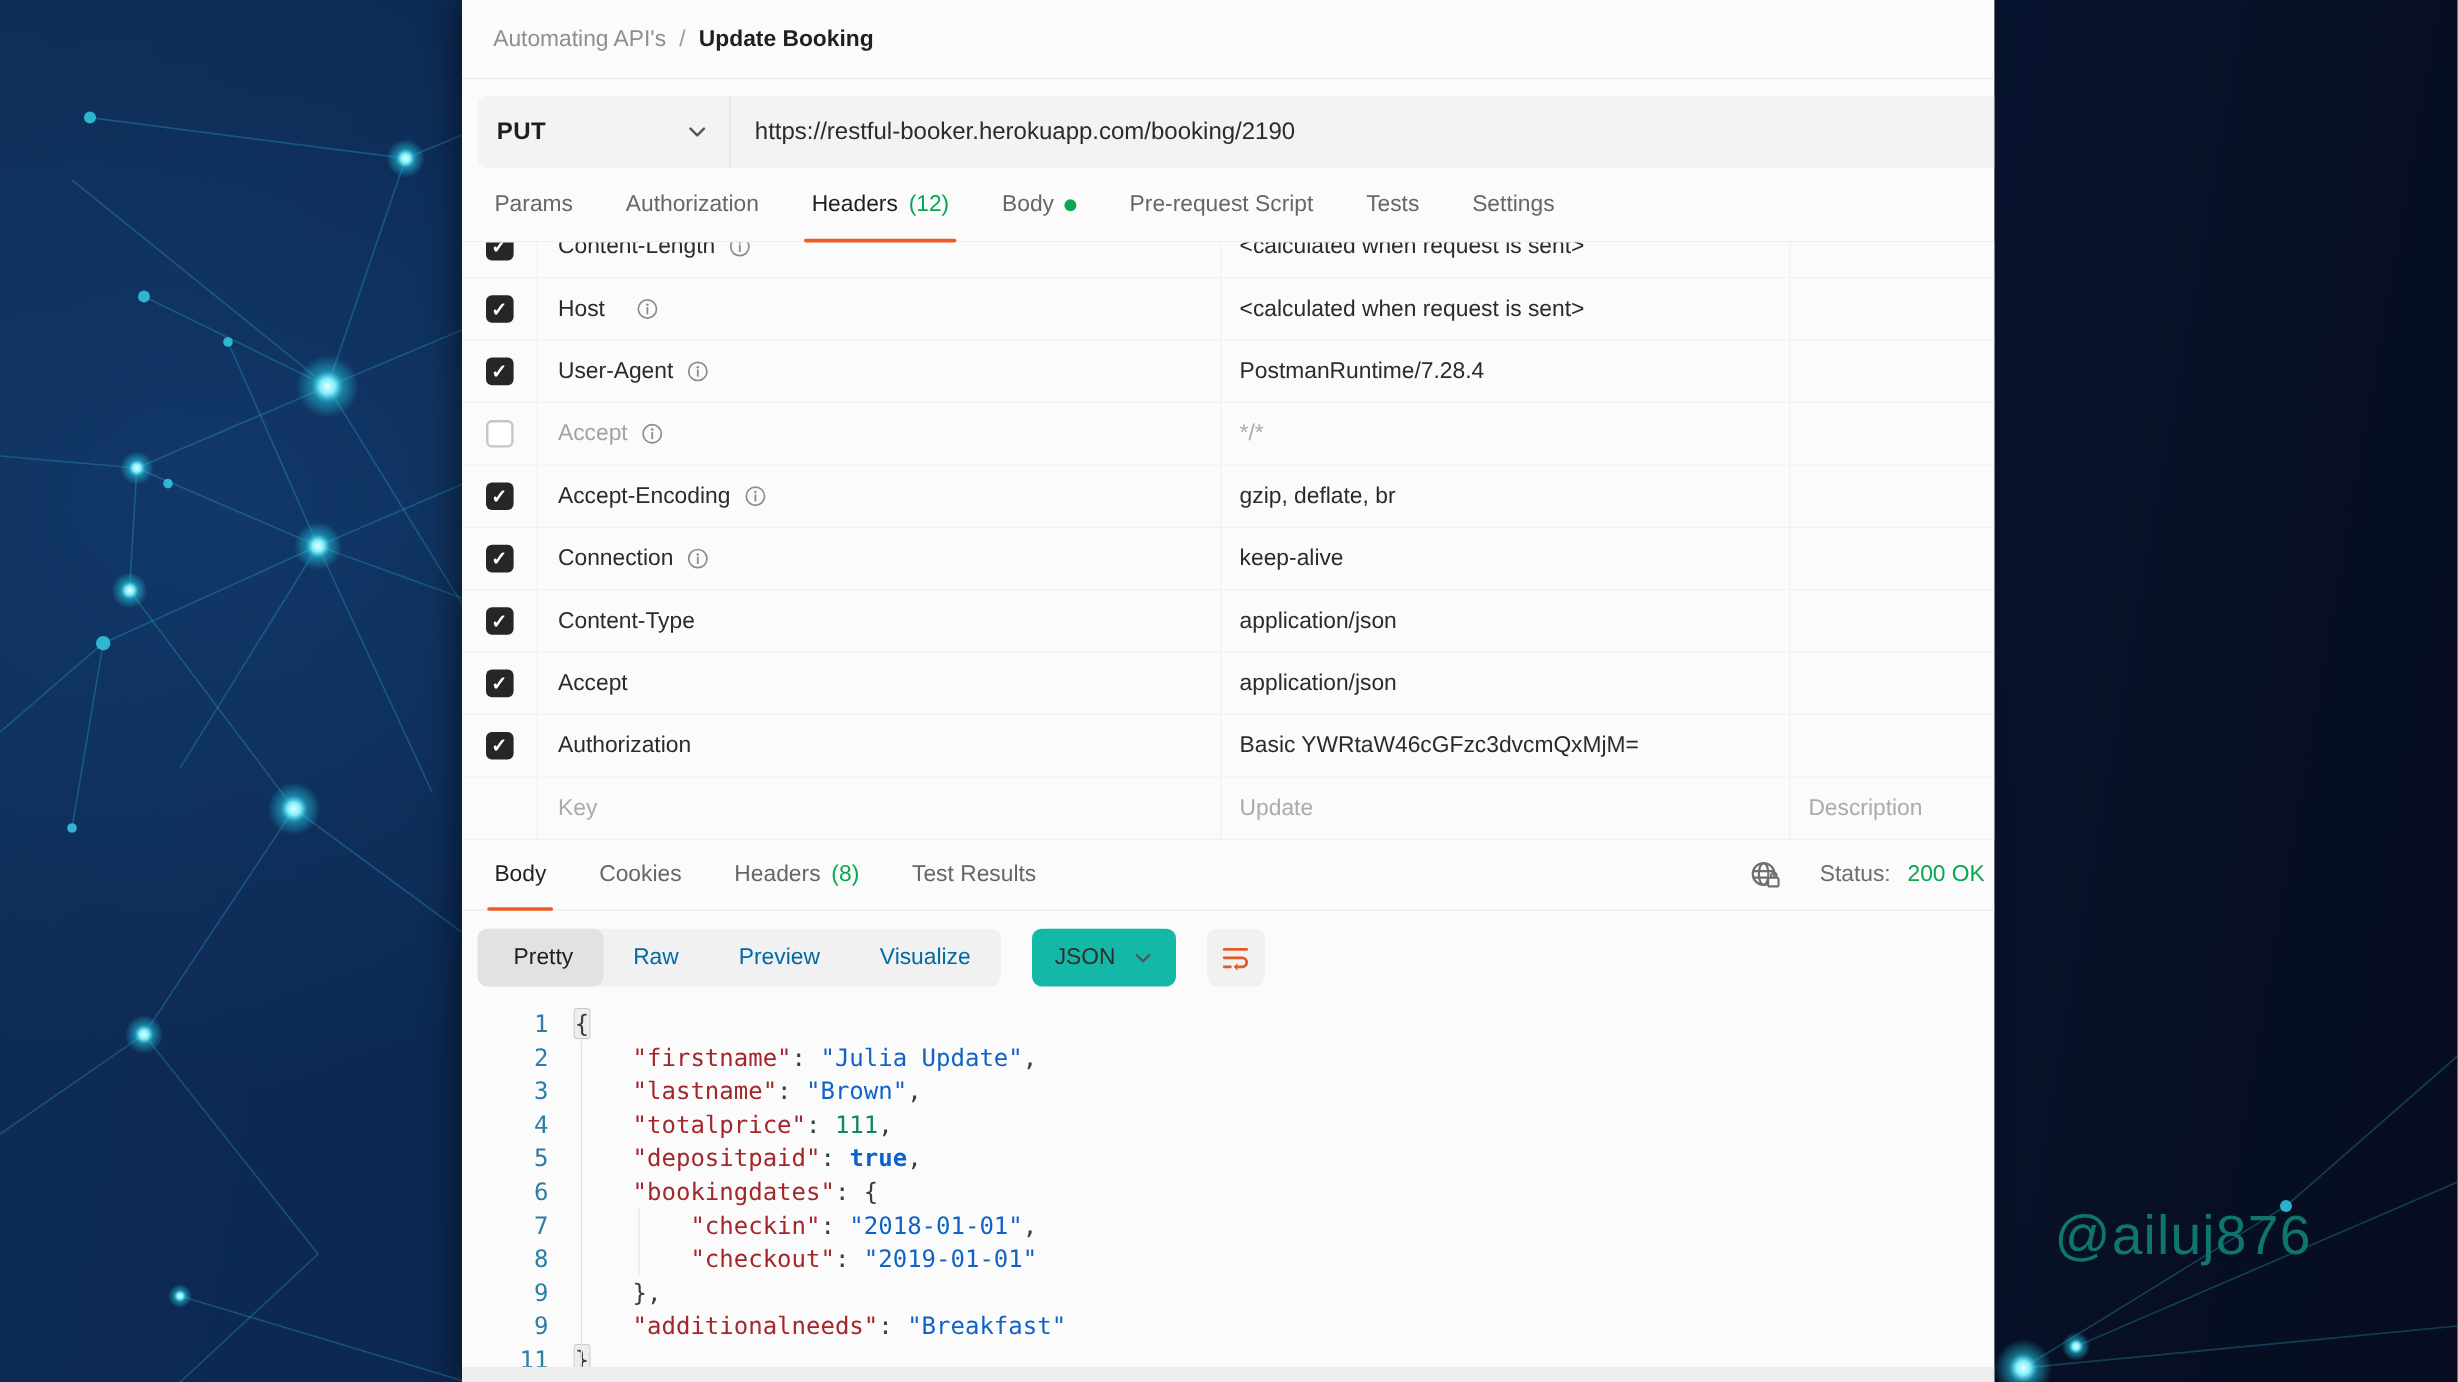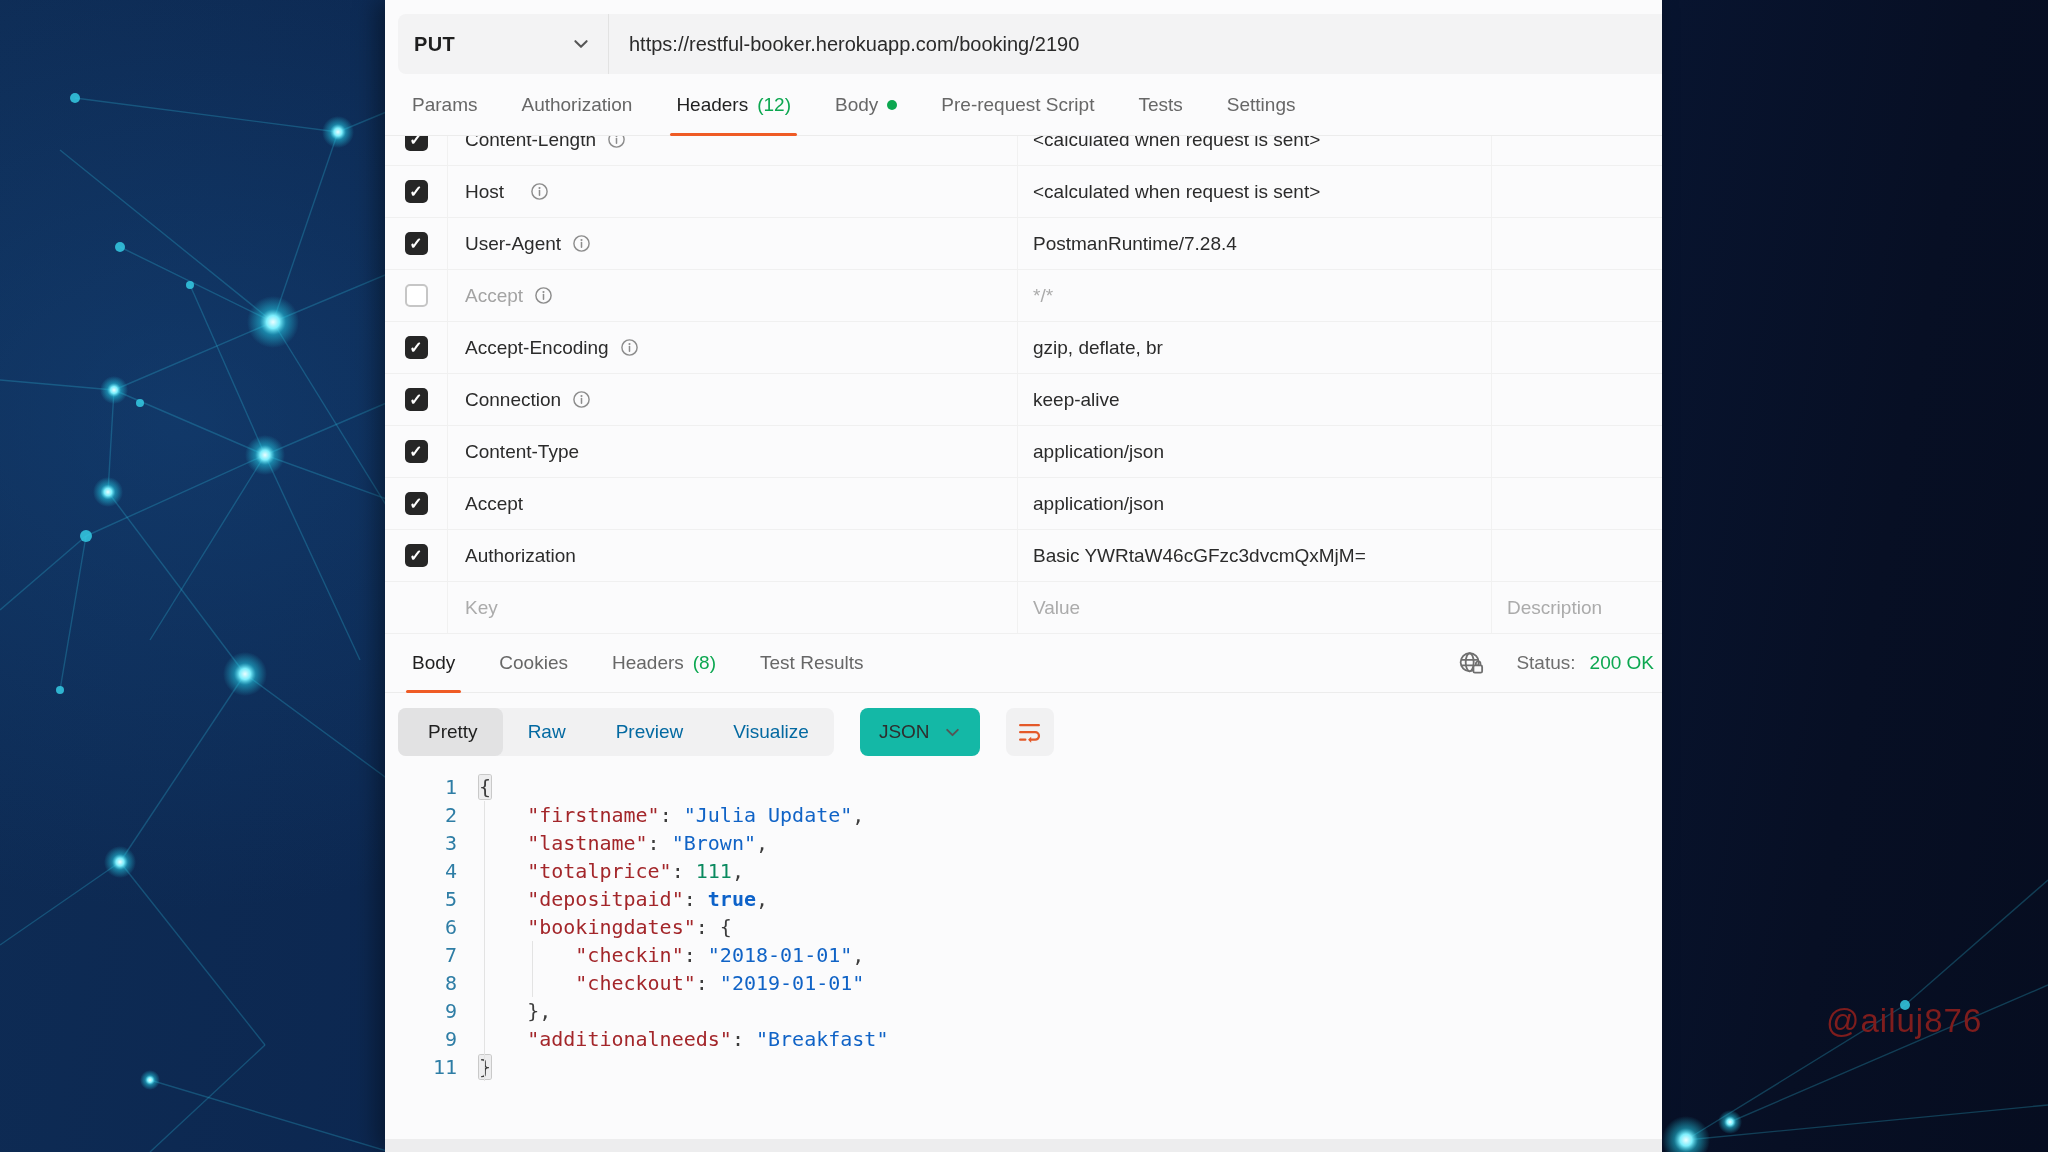--- a/index.html
+++ b/index.html
@@ -4,21 +4,21 @@
 <style>
   html,body{margin:0;padding:0;width:2048px;height:1152px;overflow:hidden;}
   body{
     position:relative;
     font-family:"Liberation Sans", sans-serif;
     background:
       radial-gradient(900px 700px at 180px 420px, rgba(24,80,140,0.38), rgba(0,0,0,0) 70%),
       linear-gradient(100deg,#0e2c55 0%,#0c2750 28%,#0a2044 52%,#081531 72%,#070f24 88%,#060d20 100%);
   }
   #bg-net{position:absolute;left:0;top:0;width:2048px;height:1152px;}
-  .watermark{position:absolute;left:1826px;top:1002px;color:#7f1d1d;font-size:33px;letter-spacing:1px;}
+  .watermark{position:absolute;left:1712px;top:1002px;color:#0f766e;font-size:46px;letter-spacing:1px;}
 
   .panel{position:absolute;left:385px;top:0;width:1277px;height:1152px;background:#fbfbfc;overflow:hidden;box-shadow:-8px 0 22px rgba(0,0,0,.4);}
 
   
   .breadcrumb-row{height:65px;display:flex;align-items:center;padding:0 26px;border-bottom:1px solid #ececec;}
   .crumb-collection{color:#8f8f8f;font-size:19px;cursor:pointer;}
   .crumb-sep{color:#9a9a9a;margin:0 11px;font-size:19px;}
   .crumb-request{color:#1f1f1f;font-size:19px;font-weight:700;}
 
   
@@ -144,20 +144,25 @@
         <circle cx="140" cy="403" r="4"></circle>
       <circle cx="1905" cy="1005" r="5"></circle>
     </g>
   </g>
 </svg>
 
 <div class="watermark">@ailuj876</div>
 
 <div class="panel">
 
+  <div class="breadcrumb-row">
+    <span class="crumb-collection">Automating API's</span>
+    <span class="crumb-sep">/</span>
+    <span class="crumb-request">Update Booking</span>
+  </div>
 
   <div class="url-row">
     <div class="method">
       <span class="method-label">PUT</span>
       <span style="display:flex;">
         <svg width="18" height="18" viewBox="0 0 16 16">
             <path d="M3 5.5 L8 10.5 L13 5.5" fill="none" stroke="#555" stroke-width="1.8" stroke-linecap="round" stroke-linejoin="round"></path>
           </svg>
       </span>
     </div>
@@ -360,21 +365,21 @@
         <div class="cell-desc"></div>
       </div>
     </div>
 
   <div class="h-row">
     <div class="cell-check"></div>
     <div class="cell-key">
         <span class="placeholder">Key</span>
       </div>
     <div class="cell-value">
-        <span class="placeholder">Value</span>
+        <span class="placeholder">Update</span>
       </div>
     <div class="cell-desc">
         <span class="placeholder">Description</span>
       </div>
   </div>
 
   <div class="resp-header">
     <div class="resp-tabs" id="resp-tabs">
         <div class="tab active">
           <span>Body</span>

